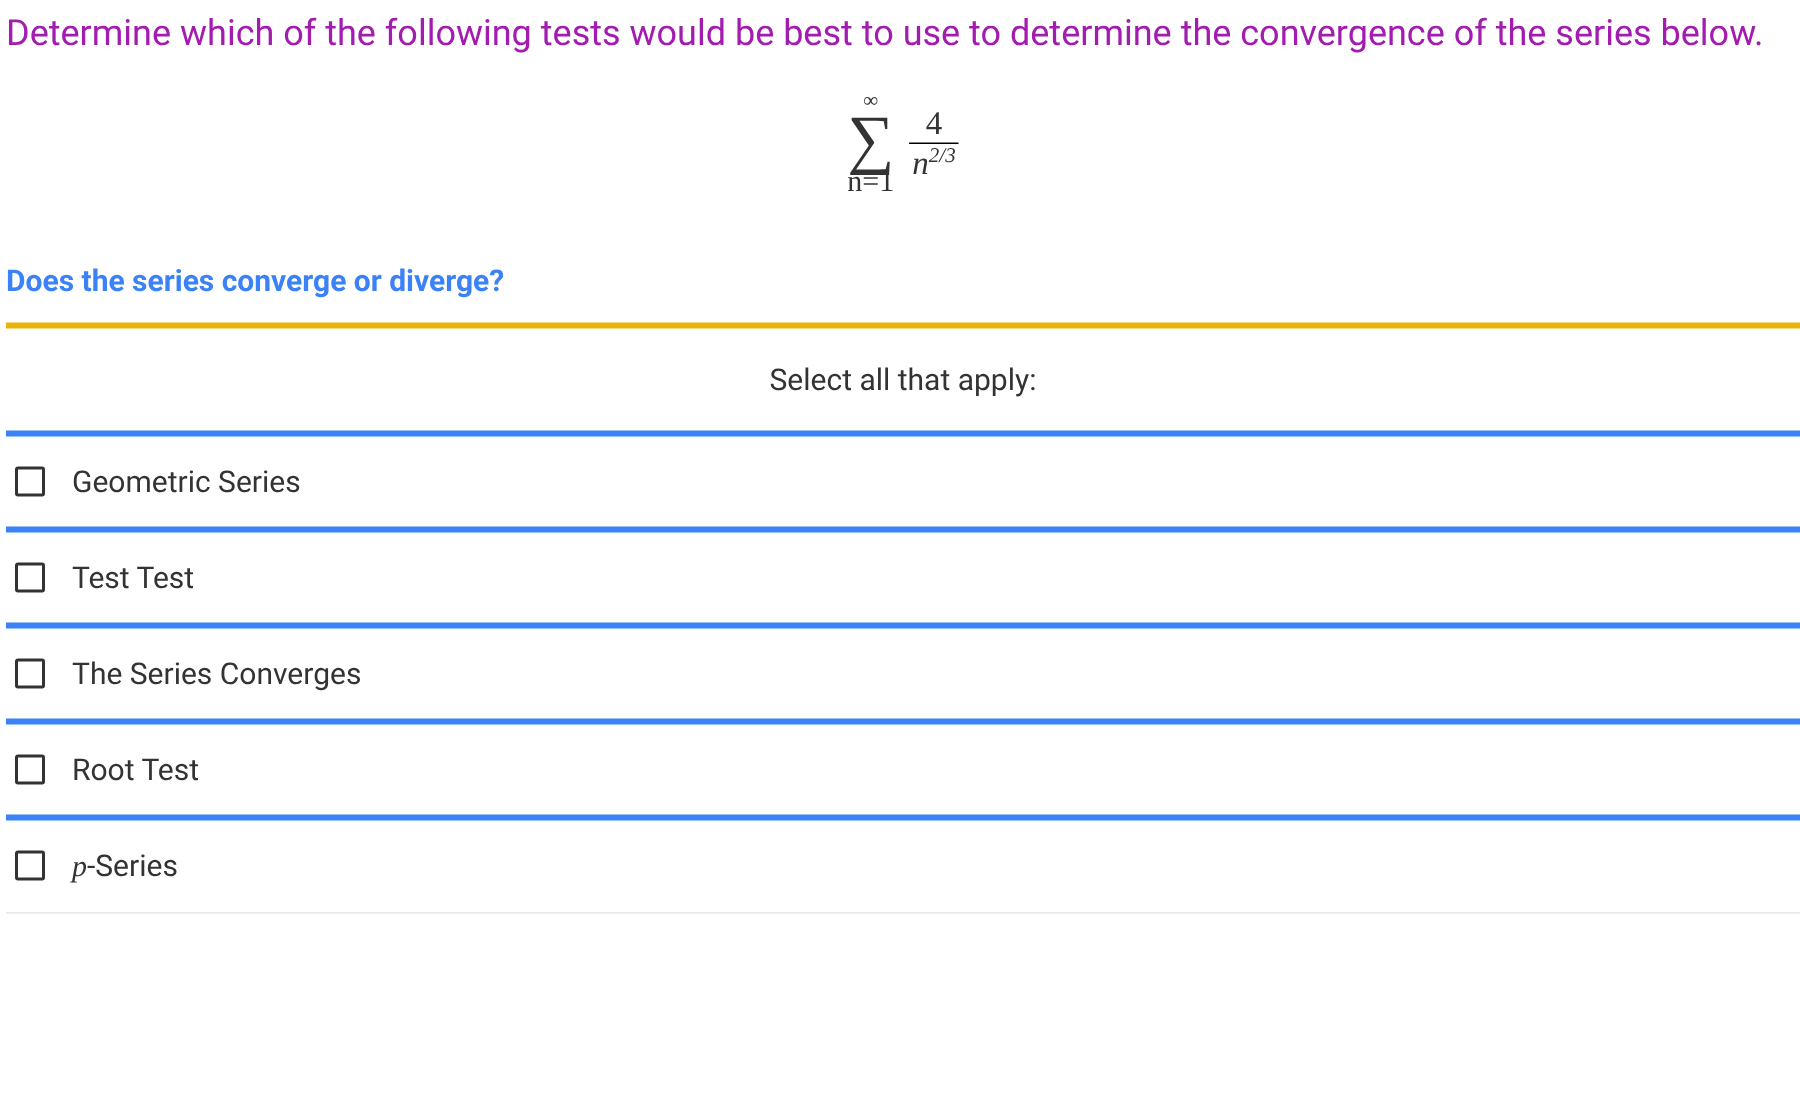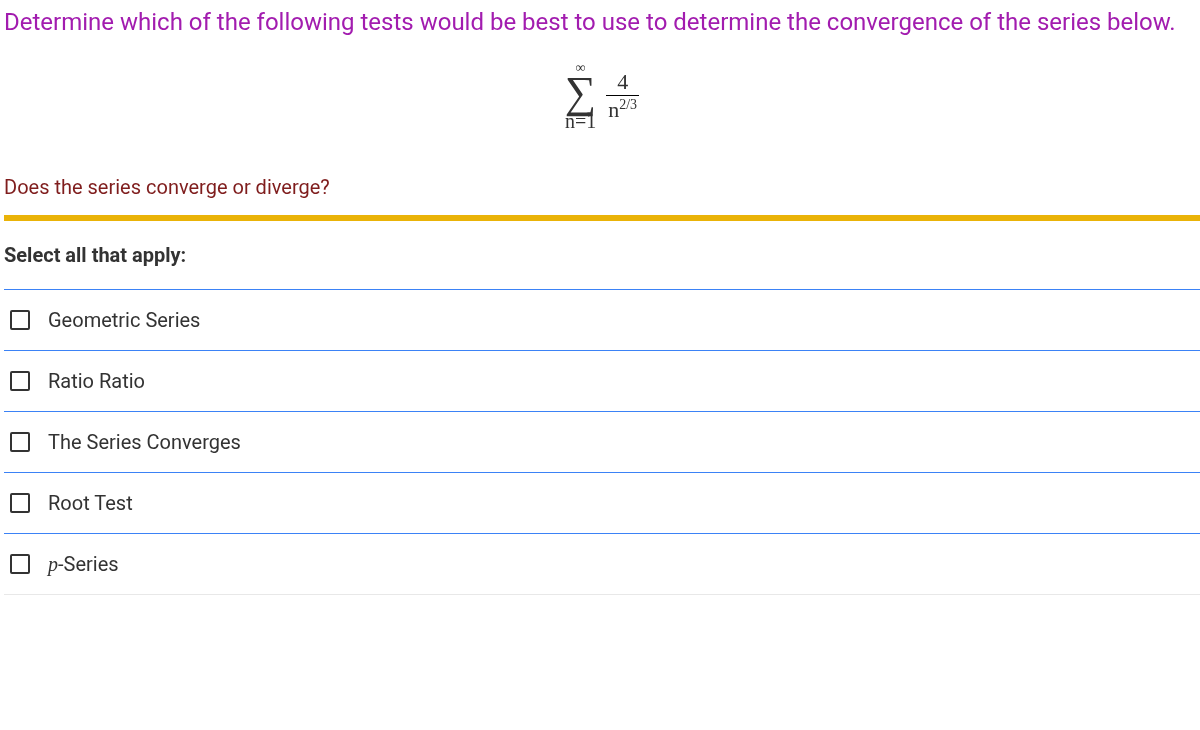--- a/index.html
+++ b/index.html
@@ -61,46 +61,48 @@
     font-size: 22px;
     padding: 0 6px 2px 6px;
   }
   .frac-line {
     width: 100%;
     border-top: 1.5px solid #000;
   }
   .frac-bottom {
     font-size: 22px;
     padding: 2px 2px 0 2px;
+    font-style: italic;
   }
   .frac-bottom sup {
     font-size: 14px;
     vertical-align: super;
   }
   .sub-question {
     font-size: 20px;
-    color: #7f1d1d;
+    color: #3b82f6;
     padding: 16px 0;
-    border-bottom: 6px solid #eab308;
-    font-weight: 400;
+    border-bottom: 4px solid #eab308;
+    font-weight: 700;
   }
   .instruction {
     font-size: 20px;
     color: #333;
     padding: 22px 0 22px 0;
-    font-weight: 700;
+    font-weight: 400;
+    text-align: center;
   }
   .options {
     width: 100%;
   }
   .option-row {
     display: flex;
     align-items: center;
     padding: 18px 0 18px 6px;
-    border-top: 1px solid #3b82f6;
+    border-top: 4px solid #3b82f6;
     cursor: pointer;
     text-align: center;
   }
   .option-row:last-child {
     border-bottom: 1px solid #e8e8e8;
   }
   .checkbox {
     width: 20px;
     height: 20px;
     border: 2px solid #333;
@@ -142,21 +144,21 @@
 
 <div class="instruction">Select all that apply:</div>
 
 <div class="options">
   <div class="option-row">
     <div class="checkbox"></div>
     <div class="option-label">Geometric Series</div>
   </div>
   <div class="option-row">
     <div class="checkbox"></div>
-    <div class="option-label">Ratio Ratio</div>
+    <div class="option-label">Test Test</div>
   </div>
   <div class="option-row">
     <div class="checkbox"></div>
     <div class="option-label">The Series Converges</div>
   </div>
   <div class="option-row">
     <div class="checkbox"></div>
     <div class="option-label">Root Test</div>
   </div>
   <div class="option-row">

